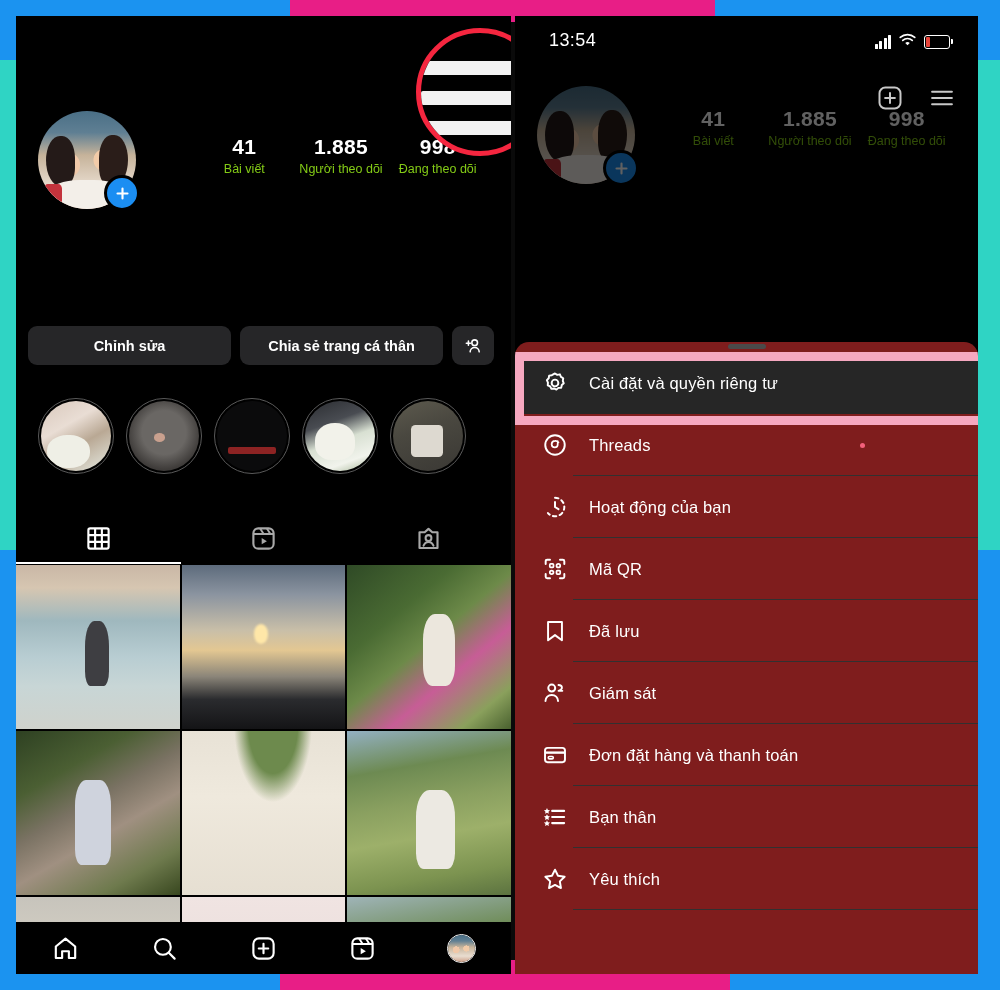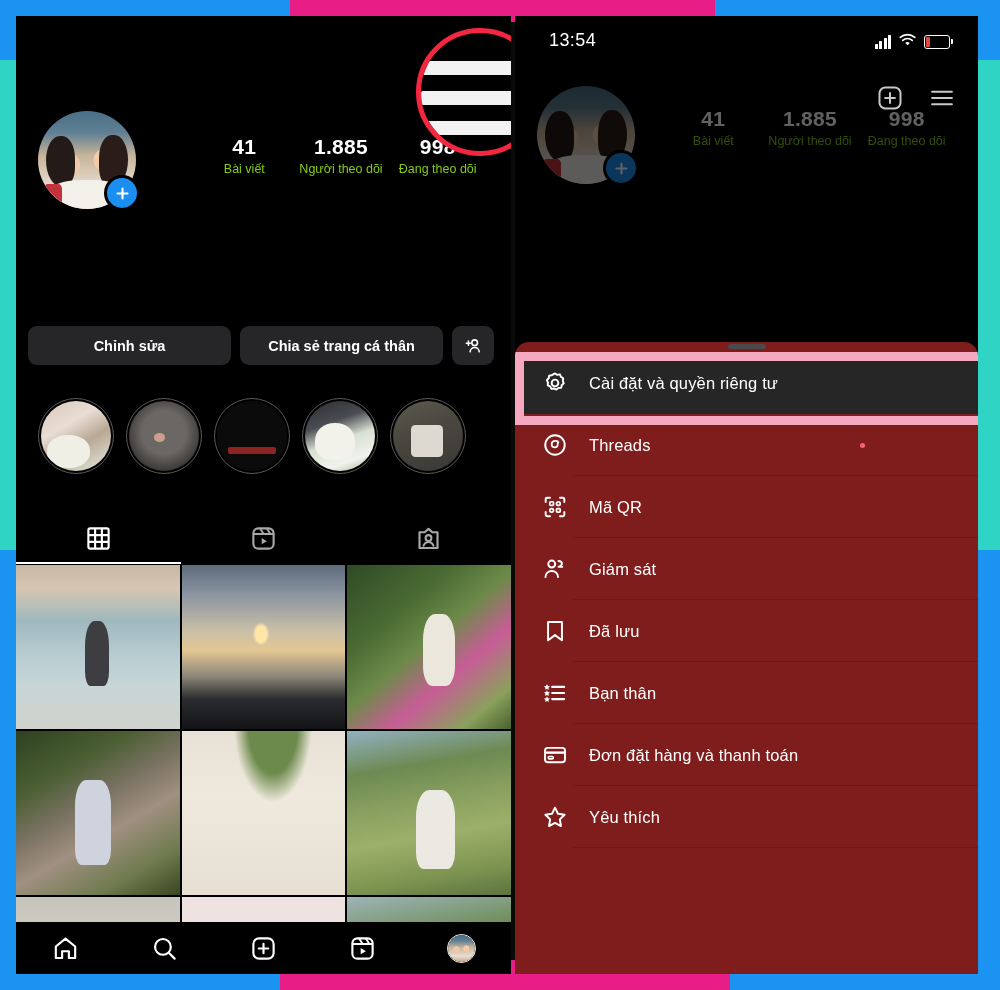--- a/index.html
+++ b/index.html
@@ -385,86 +385,96 @@
             <svg viewBox="0 0 24 24" fill="none">
               <circle cx="12" cy="12" r="9" stroke="#fff" stroke-width="1.8"></circle>
               <path d="M15.2 9.6c-.7-1-1.9-1.5-3.2-1.4-2 .1-3.1 1.3-3.1 3 0 1.9 1.4 2.9 3 2.9 1.5 0 2.6-.9 2.6-2.6v-3" stroke="#fff" stroke-width="1.6" stroke-linecap="round"></path>
             </svg>
           </span>
           <span class="ml">Threads</span>
           <span class="dot"></span>
           <span class="sep"></span>
         </div>
 
+        <div class="mrow">
+          <span class="mi">
+            <svg viewBox="0 0 24 24" fill="none">
+              <path d="M12 3.4a8.6 8.6 0 110 17.2 8.6 8.6 0 01-6.5-3" stroke="#fff" stroke-width="1.8" stroke-linecap="round" stroke-dasharray="3.2 3.2"></path>
+              <path d="M12 7.4V12l3.2 2" stroke="#fff" stroke-width="1.8" stroke-linecap="round"></path>
+            </svg>
+          </span>
+          <span class="ml">Hoạt động của bạn</span>
+          <span class="sep"></span>
+        </div>
 
 
         <div class="mrow">
           <span class="mi">
             <svg viewBox="0 0 24 24" fill="none">
               <path d="M3.4 7.4V4.8A1.4 1.4 0 014.8 3.4h2.6M16.6 3.4h2.6a1.4 1.4 0 011.4 1.4v2.6M20.6 16.6v2.6a1.4 1.4 0 01-1.4 1.4h-2.6M7.4 20.6H4.8a1.4 1.4 0 01-1.4-1.4v-2.6" stroke="#fff" stroke-width="1.8" stroke-linecap="round"></path>
               <rect x="7.2" y="7.2" width="3.4" height="3.4" rx=".8" stroke="#fff" stroke-width="1.6"></rect>
               <rect x="13.4" y="7.2" width="3.4" height="3.4" rx="1.7" stroke="#fff" stroke-width="1.6"></rect>
               <rect x="7.2" y="13.4" width="3.4" height="3.4" rx="1.7" stroke="#fff" stroke-width="1.6"></rect>
               <rect x="13.4" y="13.4" width="3.4" height="3.4" rx=".8" stroke="#fff" stroke-width="1.6"></rect>
             </svg>
           </span>
           <span class="ml">Mã QR</span>
           <span class="sep"></span>
         </div>
 
         <div class="mrow">
           <span class="mi">
             <svg viewBox="0 0 24 24" fill="none">
+              <path d="M5.6 3.6h12.8v17l-6.4-4.8-6.4 4.8z" stroke="#fff" stroke-width="1.8" stroke-linejoin="round"></path>
+            </svg>
+          </span>
+          <span class="ml">Đã lưu</span>
+          <span class="sep"></span>
+        </div>
+
+        <div class="mrow">
+          <span class="mi">
+            <svg viewBox="0 0 24 24" fill="none">
               <circle cx="9" cy="7.4" r="3.2" stroke="#fff" stroke-width="1.8"></circle>
               <path d="M3.2 19.4c0-3.3 2.6-5.6 5.8-5.6s5.8 2.3 5.8 5.6" stroke="#fff" stroke-width="1.8" stroke-linecap="round"></path>
               <path d="M15.2 4.6c1.9 0 3.2 1.1 3.2 2.6 0 1.9-3.2 2.8-3.2 2.8h3.6" stroke="#fff" stroke-width="1.7" stroke-linecap="round" stroke-linejoin="round"></path>
             </svg>
           </span>
           <span class="ml">Giám sát</span>
           <span class="sep"></span>
         </div>
 
         <div class="mrow">
           <span class="mi">
             <svg viewBox="0 0 24 24" fill="none">
-              <path d="M5.6 3.6h12.8v17l-6.4-4.8-6.4 4.8z" stroke="#fff" stroke-width="1.8" stroke-linejoin="round"></path>
-            </svg>
-          </span>
-          <span class="ml">Đã lưu</span>
+              <rect x="2.8" y="5.4" width="18.4" height="13.2" rx="2.4" stroke="#fff" stroke-width="1.8"></rect>
+              <path d="M2.8 9.8h18.4" stroke="#fff" stroke-width="2.2"></path>
+              <rect x="5.8" y="13.4" width="4.6" height="2.2" rx="1" stroke="#fff" stroke-width="1.5"></rect>
+            </svg>
+          </span>
+          <span class="ml">Đơn đặt hàng và thanh toán</span>
           <span class="sep"></span>
         </div>
 
         <div class="mrow">
           <span class="mi">
             <svg viewBox="0 0 24 24" fill="none">
               <path d="M9.4 6.4h11M9.4 12h11M9.4 17.6h11" stroke="#fff" stroke-width="2" stroke-linecap="round"></path>
               <path d="M4.6 3.8l.85 1.78 1.95.25-1.43 1.33.37 1.94-1.74-.95-1.74.95.37-1.94L1.8 5.83l1.95-.25z" fill="#fff"></path>
               <path d="M4.6 9.4l.85 1.78 1.95.25-1.43 1.33.37 1.94-1.74-.95-1.74.95.37-1.94-1.43-1.33 1.95-.25z" fill="#fff"></path>
               <path d="M4.6 15l.85 1.78 1.95.25-1.43 1.33.37 1.94-1.74-.95-1.74.95.37-1.94-1.43-1.33 1.95-.25z" fill="#fff"></path>
             </svg>
           </span>
           <span class="ml">Bạn thân</span>
           <span class="sep"></span>
         </div>
 
         <div class="mrow">
           <span class="mi">
             <svg viewBox="0 0 24 24" fill="none">
-              <rect x="2.8" y="5.4" width="18.4" height="13.2" rx="2.4" stroke="#fff" stroke-width="1.8"></rect>
-              <path d="M2.8 9.8h18.4" stroke="#fff" stroke-width="2.2"></path>
-              <rect x="5.8" y="13.4" width="4.6" height="2.2" rx="1" stroke="#fff" stroke-width="1.5"></rect>
-            </svg>
-          </span>
-          <span class="ml">Đơn đặt hàng và thanh toán</span>
-          <span class="sep"></span>
-        </div>
-
-        <div class="mrow">
-          <span class="mi">
-            <svg viewBox="0 0 24 24" fill="none">
               <path d="M12 3.4l2.75 5.58 6.15.9-4.45 4.34 1.05 6.12L12 17.44l-5.5 2.9 1.05-6.12L3.1 9.88l6.15-.9z" stroke="#fff" stroke-width="1.8" stroke-linejoin="round"></path>
             </svg>
           </span>
           <span class="ml">Yêu thích</span>
           <span class="sep"></span>
         </div>
 
       </div>
     </div>
   </div>

